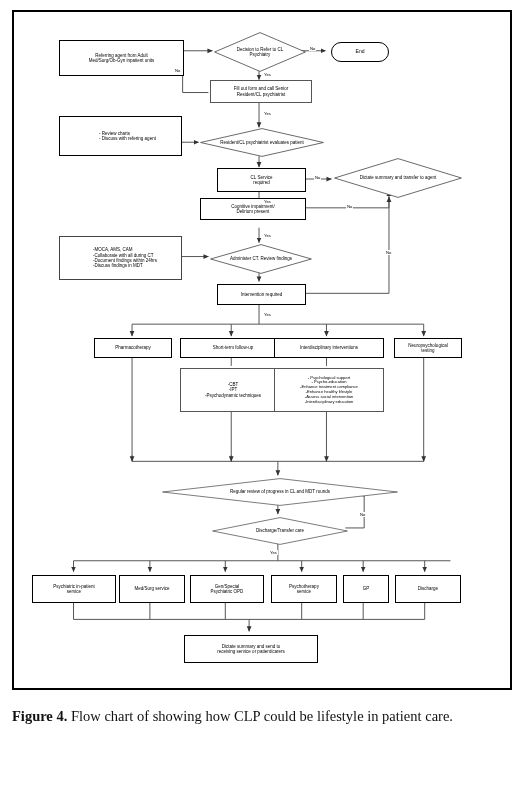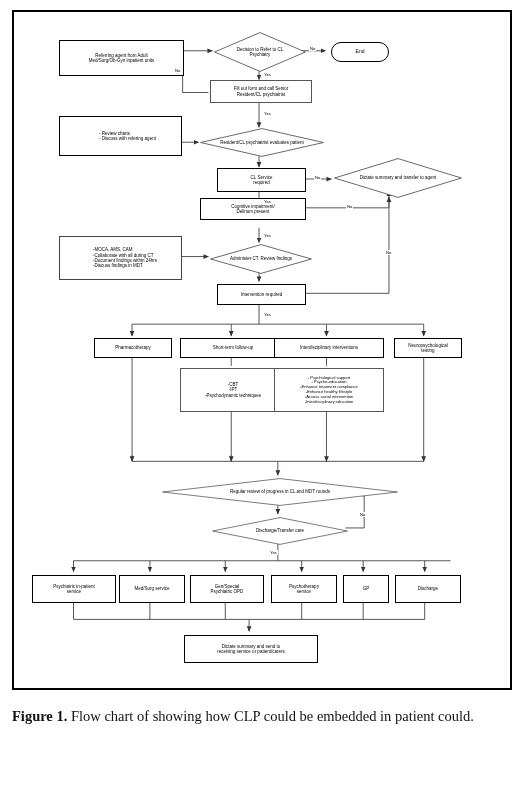--- a/index.html
+++ b/index.html
@@ -312,14 +312,14 @@
   <div class="edgelabel" style="left:332px;top:192px;">No</div>
   <div class="edgelabel" style="left:249px;top:221px;">Yes</div>
   <div class="edgelabel" style="left:371px;top:238px;">No</div>
   <div class="edgelabel" style="left:249px;top:300px;">Yes</div>
   <div class="edgelabel" style="left:345px;top:500px;">No</div>
   <div class="edgelabel" style="left:255px;top:538px;">Yes</div>
 
 </div>
 
 <div id="caption">
-  <b>Figure 1.</b><span> Flow chart of showing how CLP could be embedded in patient could.</span>
+  <b>Figure 4.</b><span> Flow chart of showing how CLP could be lifestyle in patient care.</span>
 </div>
 
 </body></html>

